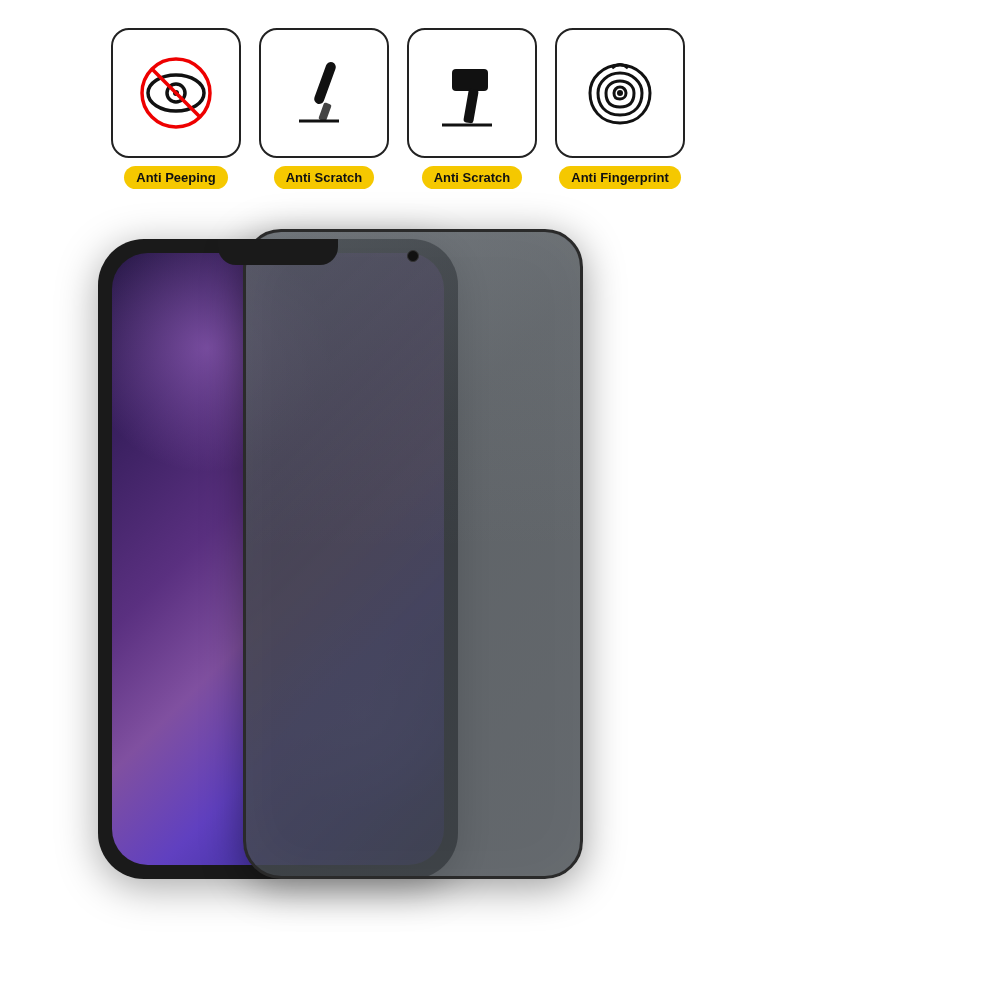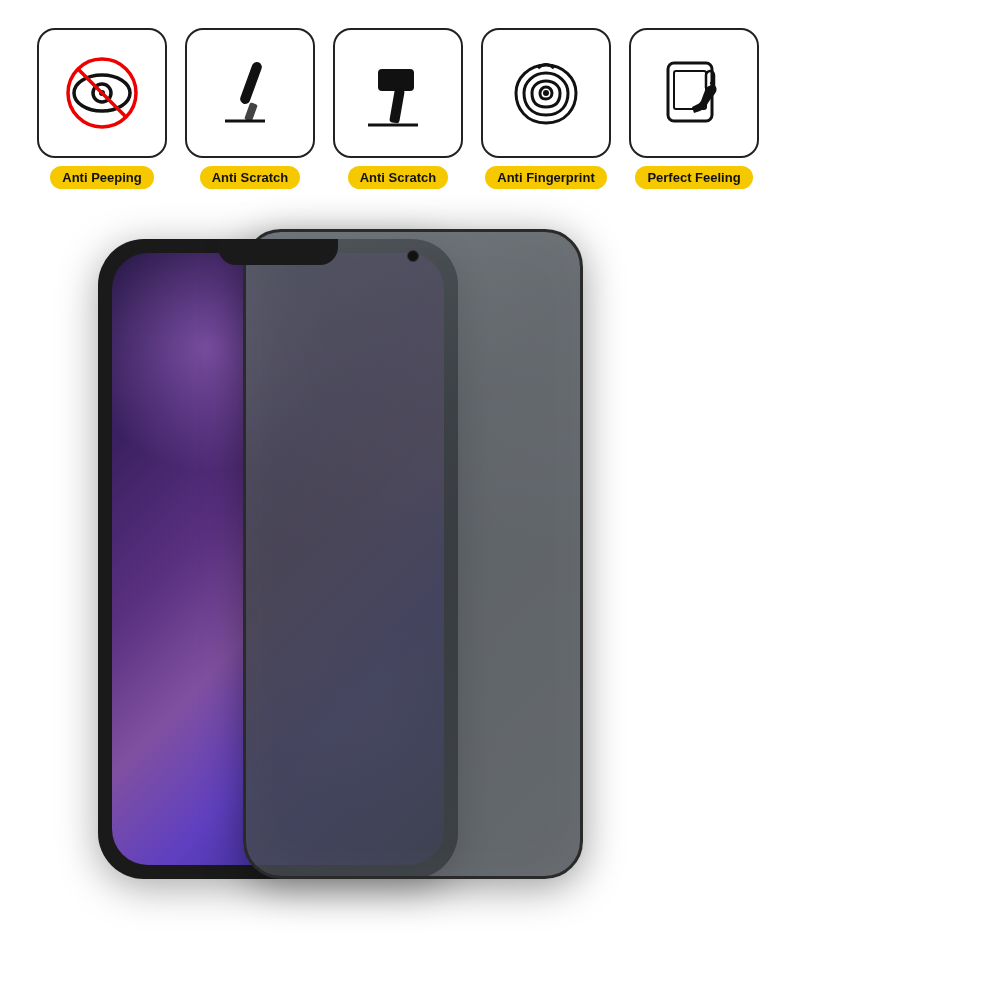--- a/index.html
+++ b/index.html
@@ -243,34 +243,20 @@
           <path d="M40 46 C34 46 34 42 34 40 C34 37 36.5 34 40 34 C43.5 34 46 37 46 40 C46 43 44 46 40 46Z" fill="none" stroke="#111" stroke-width="3"></path>
           <circle cx="40" cy="40" r="3" fill="#111"></circle>
 
           <path d="M32 15 Q40 8 48 15" fill="none" stroke="#111" stroke-width="3"></path>
         </svg>
       </div>
       <span class="feature-label">Anti Fingerprint</span>
     </div>
 
 
-    <div class="feature-item">
-      <div class="icon-box">
-        <svg viewBox="0 0 80 80">
-
-          <rect x="14" y="10" width="44" height="58" rx="6" fill="none" stroke="#111" stroke-width="3"></rect>
-          <rect x="20" y="18" width="32" height="38" rx="2" fill="none" stroke="#111" stroke-width="2"></rect>
-
-          <path d="M52 35 C54 33 60 30 62 34 C64 38 60 42 58 44 L54 50 C52 54 50 56 46 58 L40 60 L38 54 L42 52 C44 51 46 50 47 48 L50 40 Z" fill="#111"></path>
-          <path d="M52 35 L52 22 C52 20 54 18 56 18 C58 18 60 20 60 22 L60 36" fill="none" stroke="#111" stroke-width="2.5"></path>
-          <path d="M56 30 C56 30 58 30 58 32 L58 38" fill="none" stroke="#111" stroke-width="2"></path>
-        </svg>
-      </div>
-      <span class="feature-label">Perfect Feeling</span>
-    </div>
 
   </div>
 
   <div class="phone-area">
 
     <div class="phone-body">
       <div class="phone-screen"></div>
       <div class="phone-notch"></div>
     </div>
 

